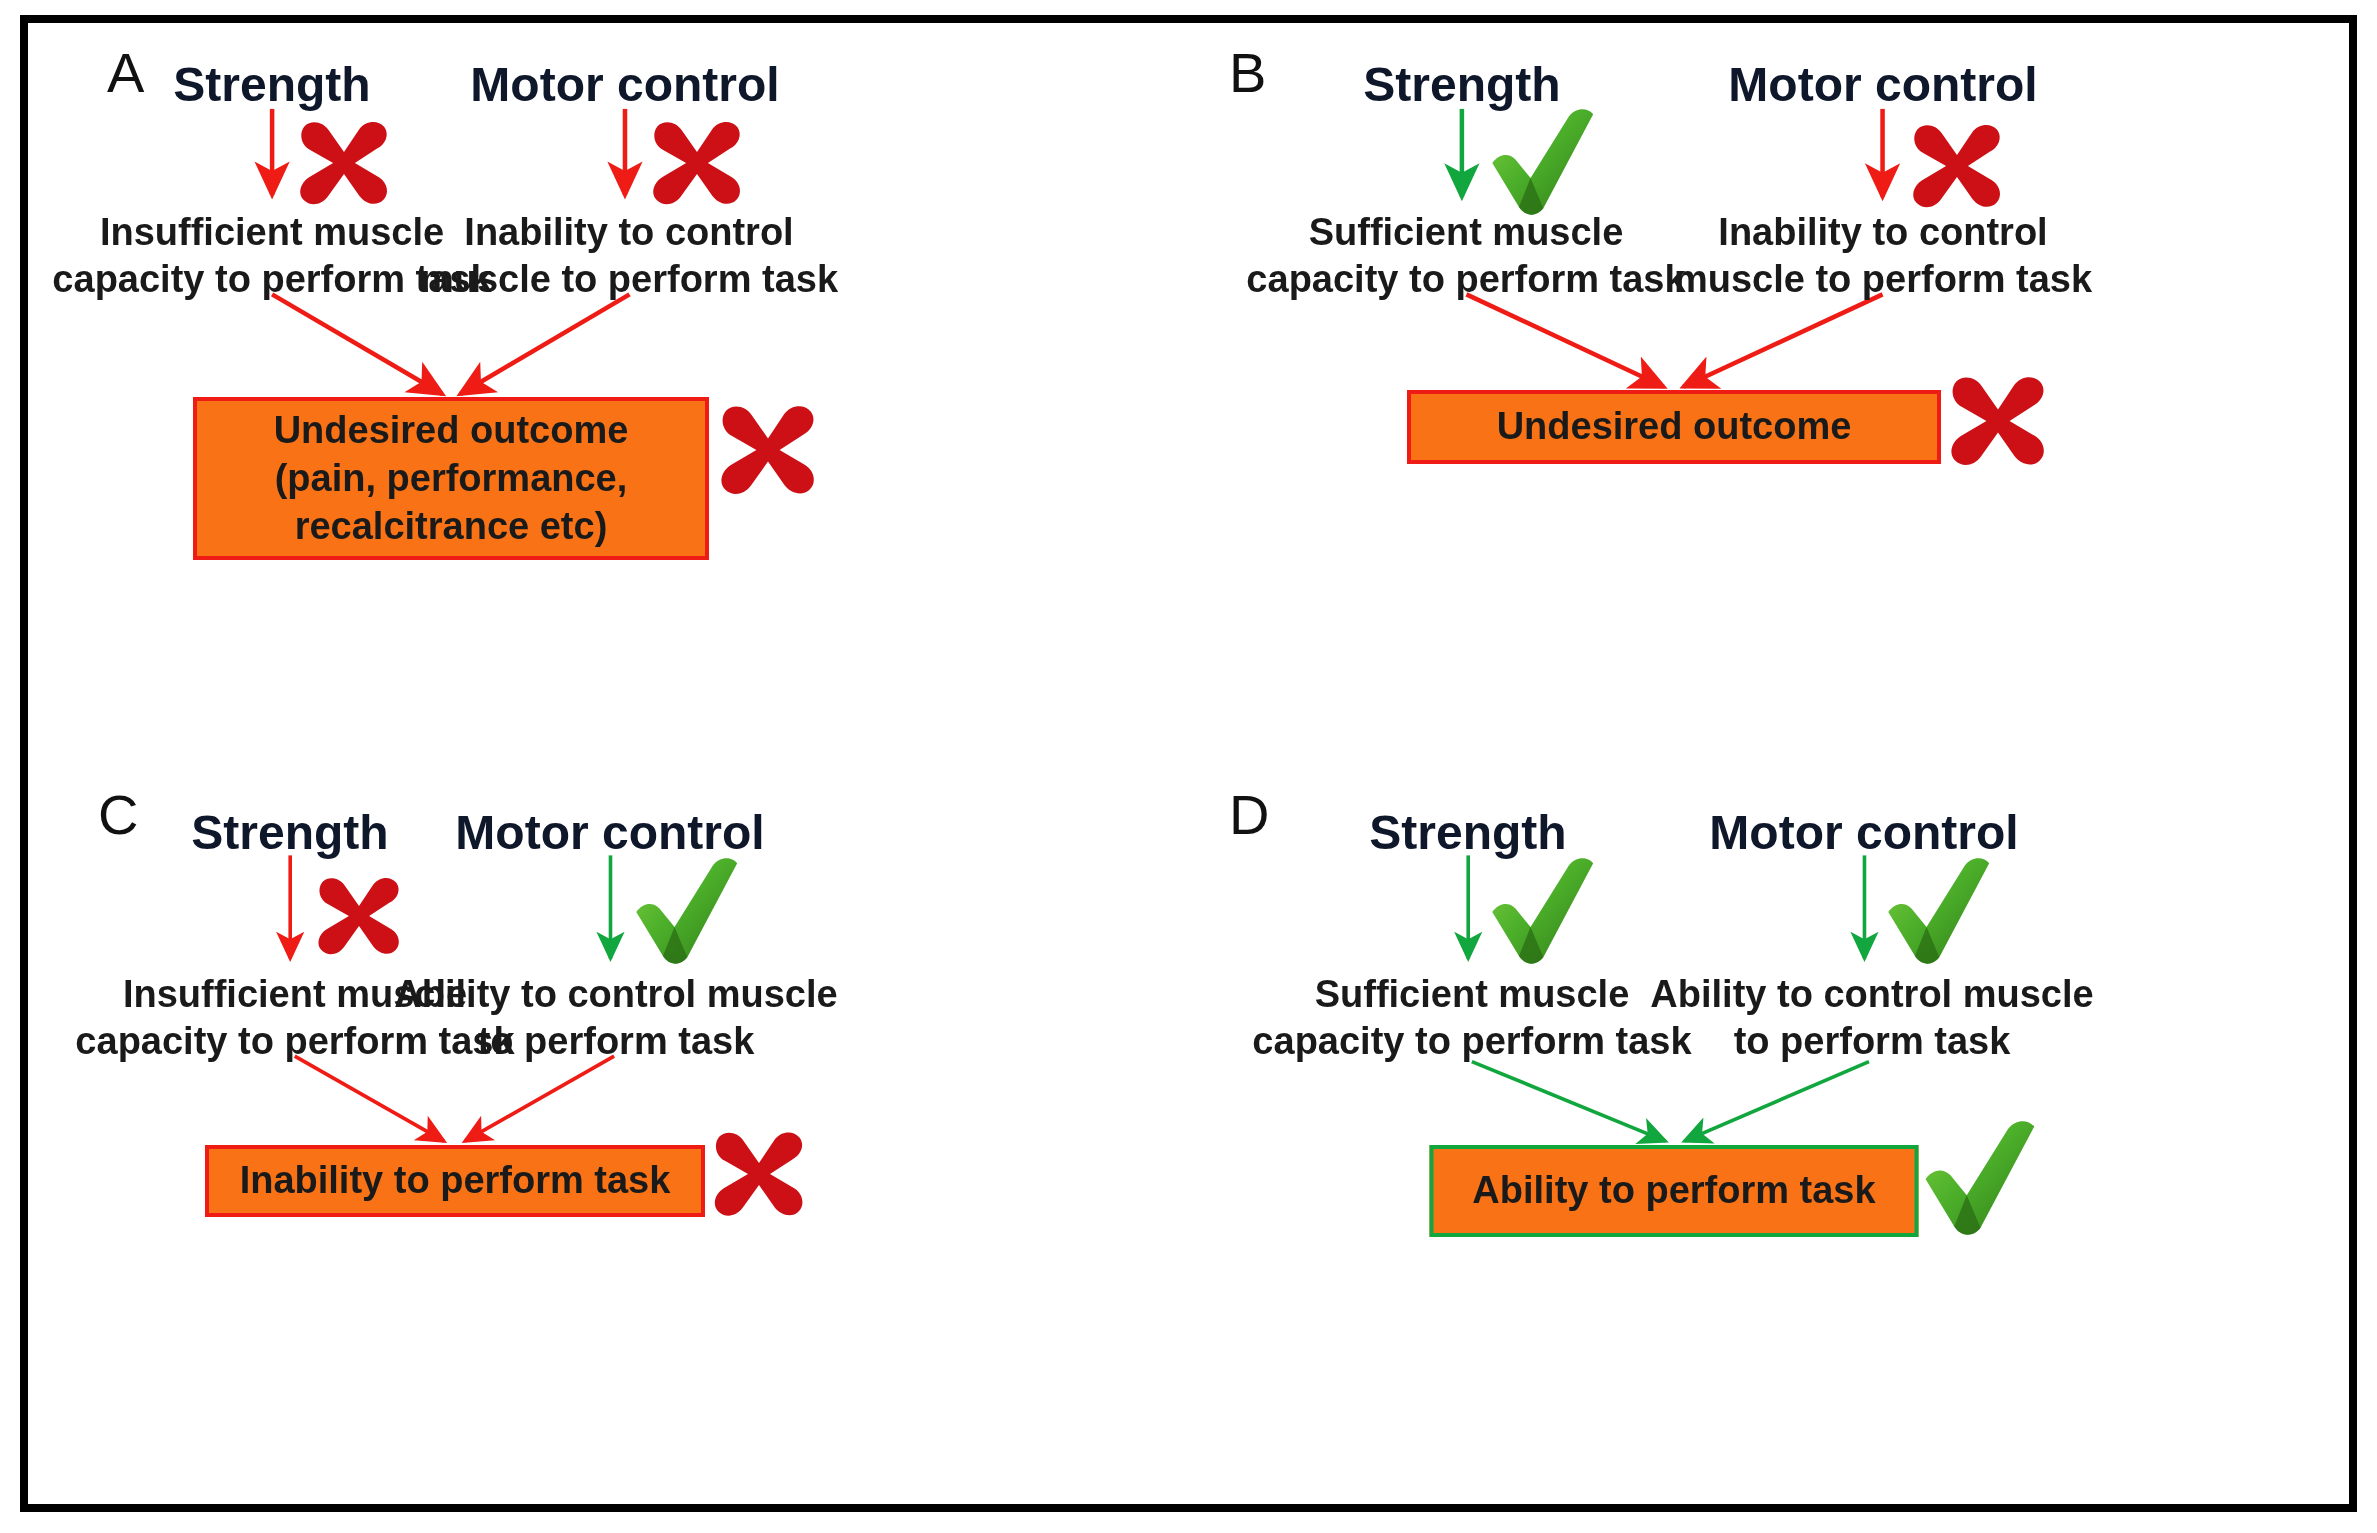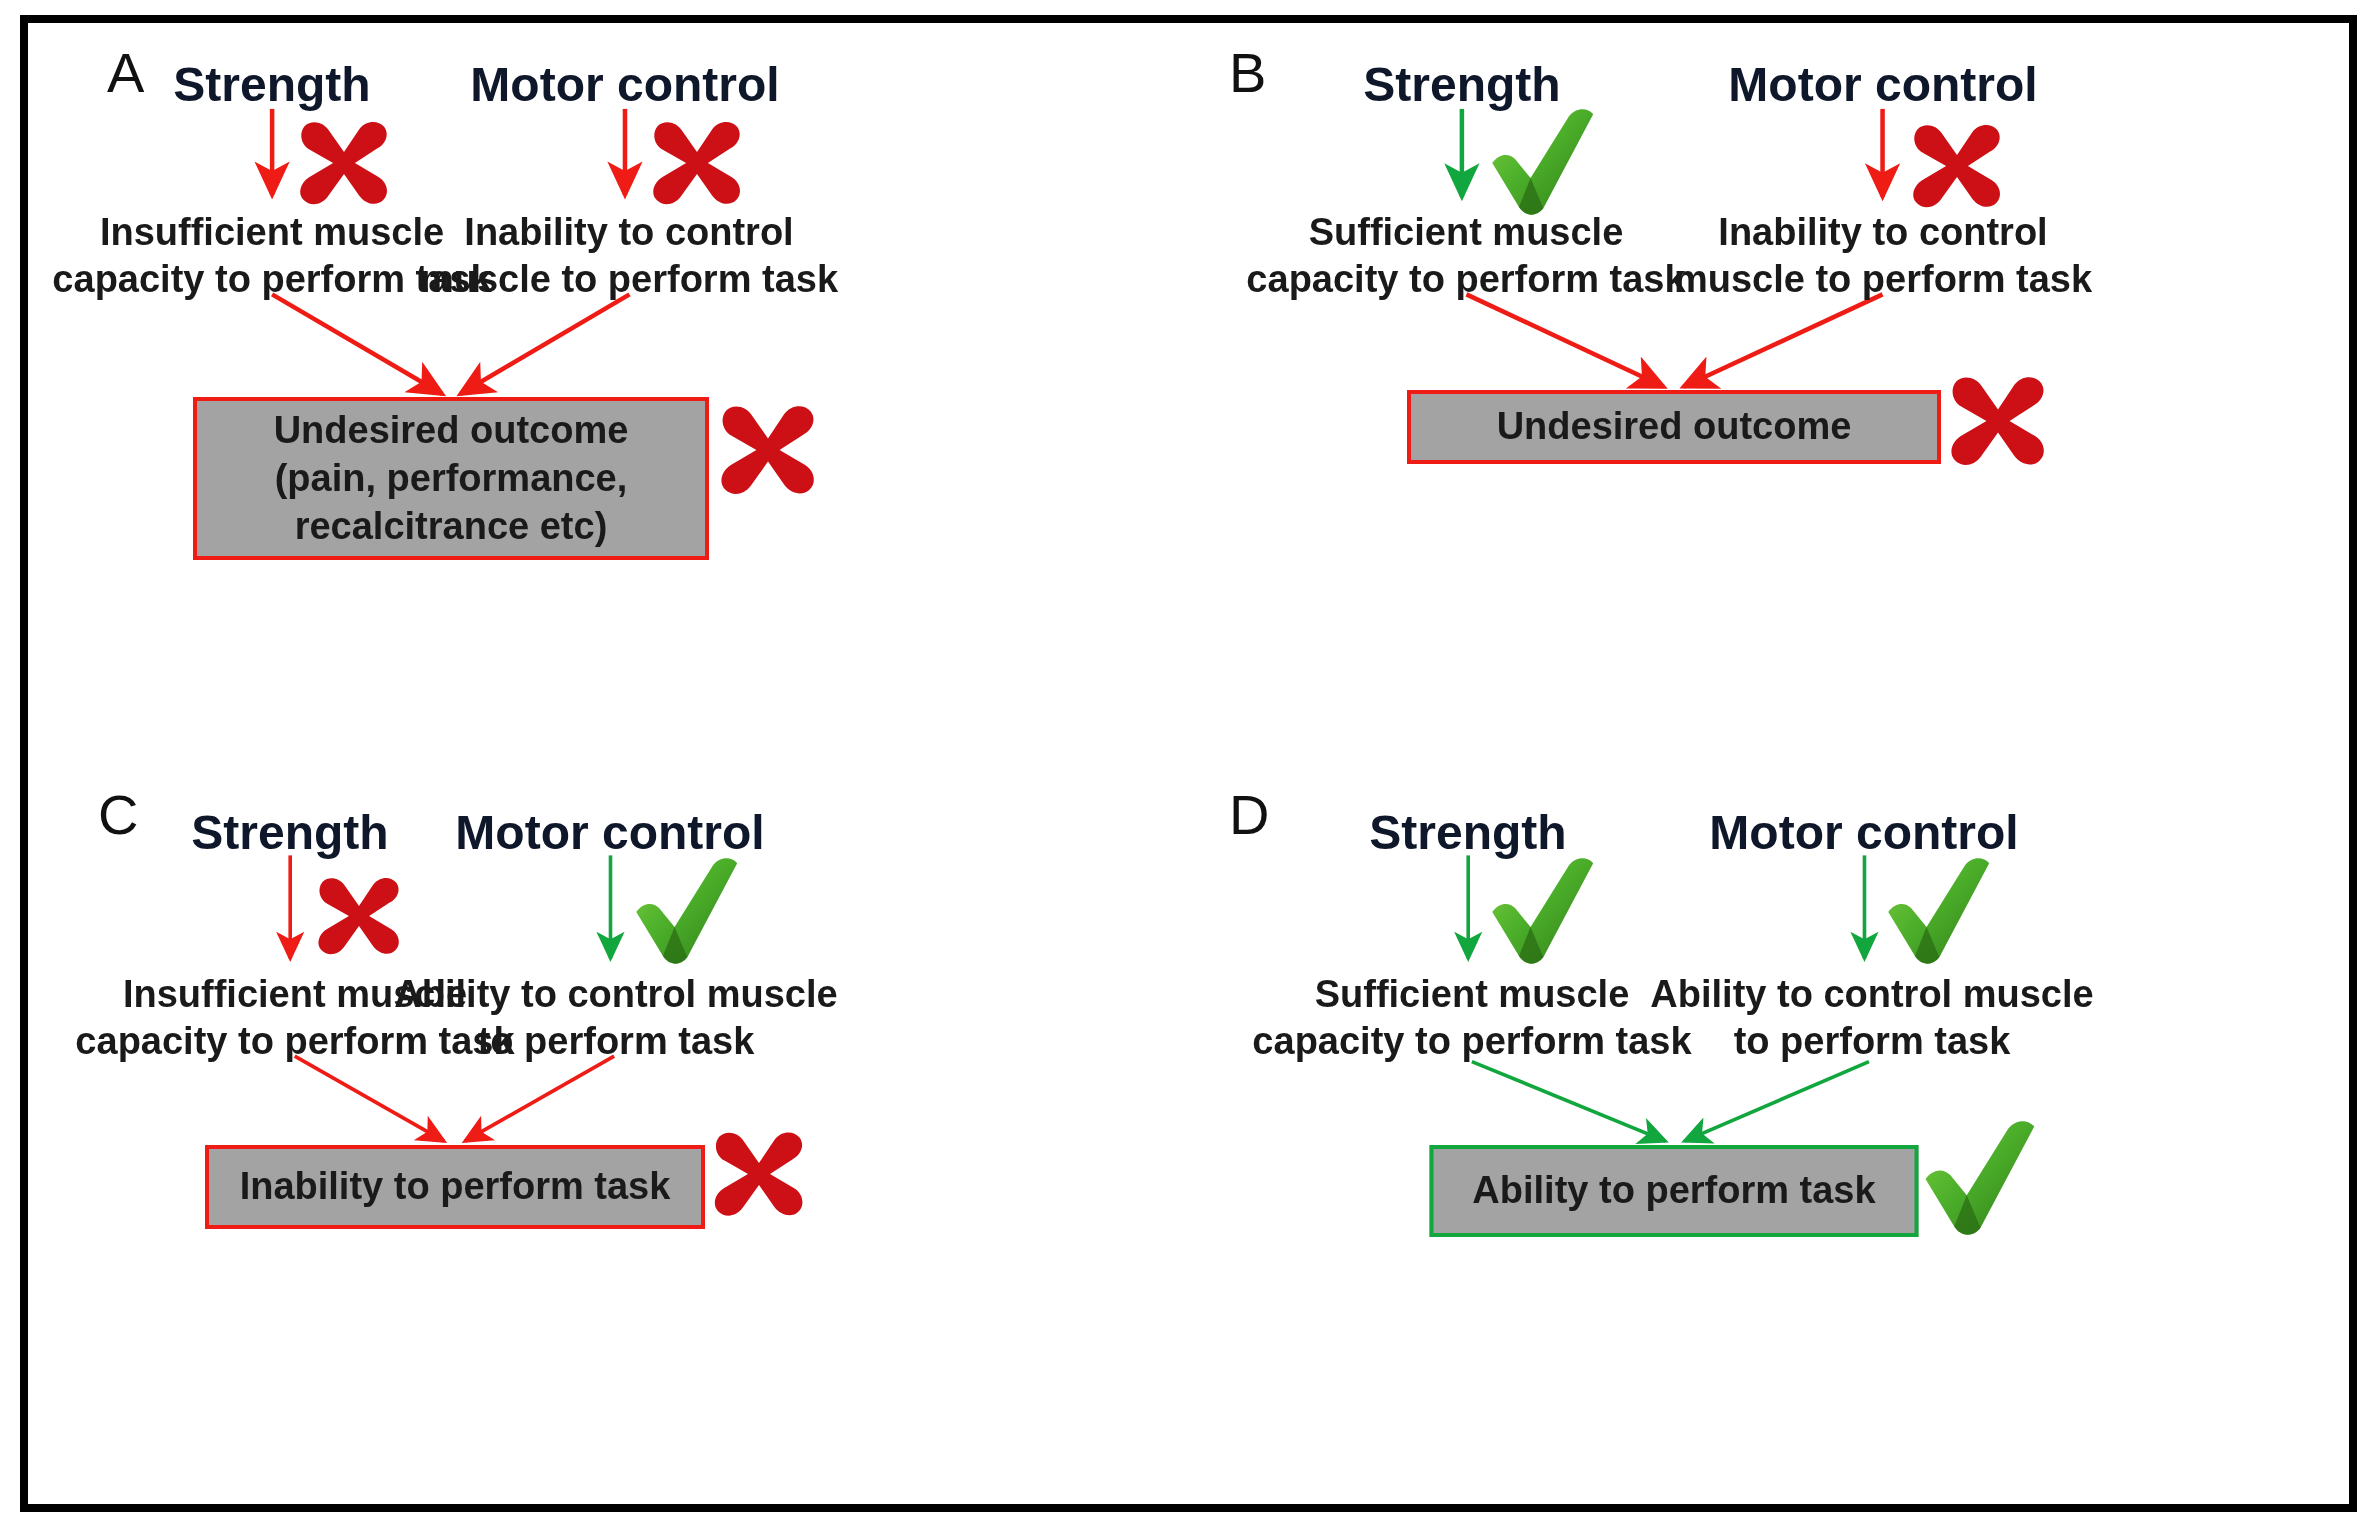--- a/index.html
+++ b/index.html
@@ -81,21 +81,21 @@
     line-height: 1.22;
     white-space: nowrap;
   }
   .mid-text .line { display: block; }
 
   
   .outcome-box {
     position: absolute;
     box-sizing: border-box;
     transform: translateX(-50%);
-    background: #a3a3a3;
+    background: #f97316;
     display: flex;
     align-items: center;
     justify-content: center;
     text-align: center;
   }
   .outcome-box.red   { border: 4.5px solid #ee1c15; }
   .outcome-box.green { border: 4.5px solid #12a63e; }
   .outcome-text {
     font-family: "Liberation Sans", sans-serif;
     font-weight: 700;
@@ -290,21 +290,21 @@
 
       <div class="mid-text" style="left:231px; top:197px;">
         <span class="line">Insufficient muscle</span>
         <span class="line">capacity to perform task</span>
       </div>
       <div class="mid-text" style="left:552px; top:197px;">
         <span class="line">Ability to control muscle</span>
         <span class="line">to perform task</span>
       </div>
 
-      <div class="outcome-box red" style="left:391px; top:371px; width:500px; height:84px;">
+      <div class="outcome-box red" style="left:391px; top:371px; width:500px; height:72px;">
         <div class="outcome-text">
           <span class="line">Inability to perform task</span>
         </div>
       </div>
 
       <div class="mark" style="left:695px; top:400px;">
         <svg width="110" height="110" viewBox="0 0 100 100">
           <path d="M14,16 C20,10 31,12 36,20 L50,40 L64,19 C70,11 81,10 87,17 C92,24 88,33 80,37 L60,50 L82,63 C90,68 92,78 86,84 C80,90 70,88 64,80 L50,60 L35,81 C29,89 19,90 13,84 C7,78 10,68 18,63 L40,50 L19,38 C11,34 8,23 14,16 Z" fill="#cc1016"></path>
         </svg>
       </div>

